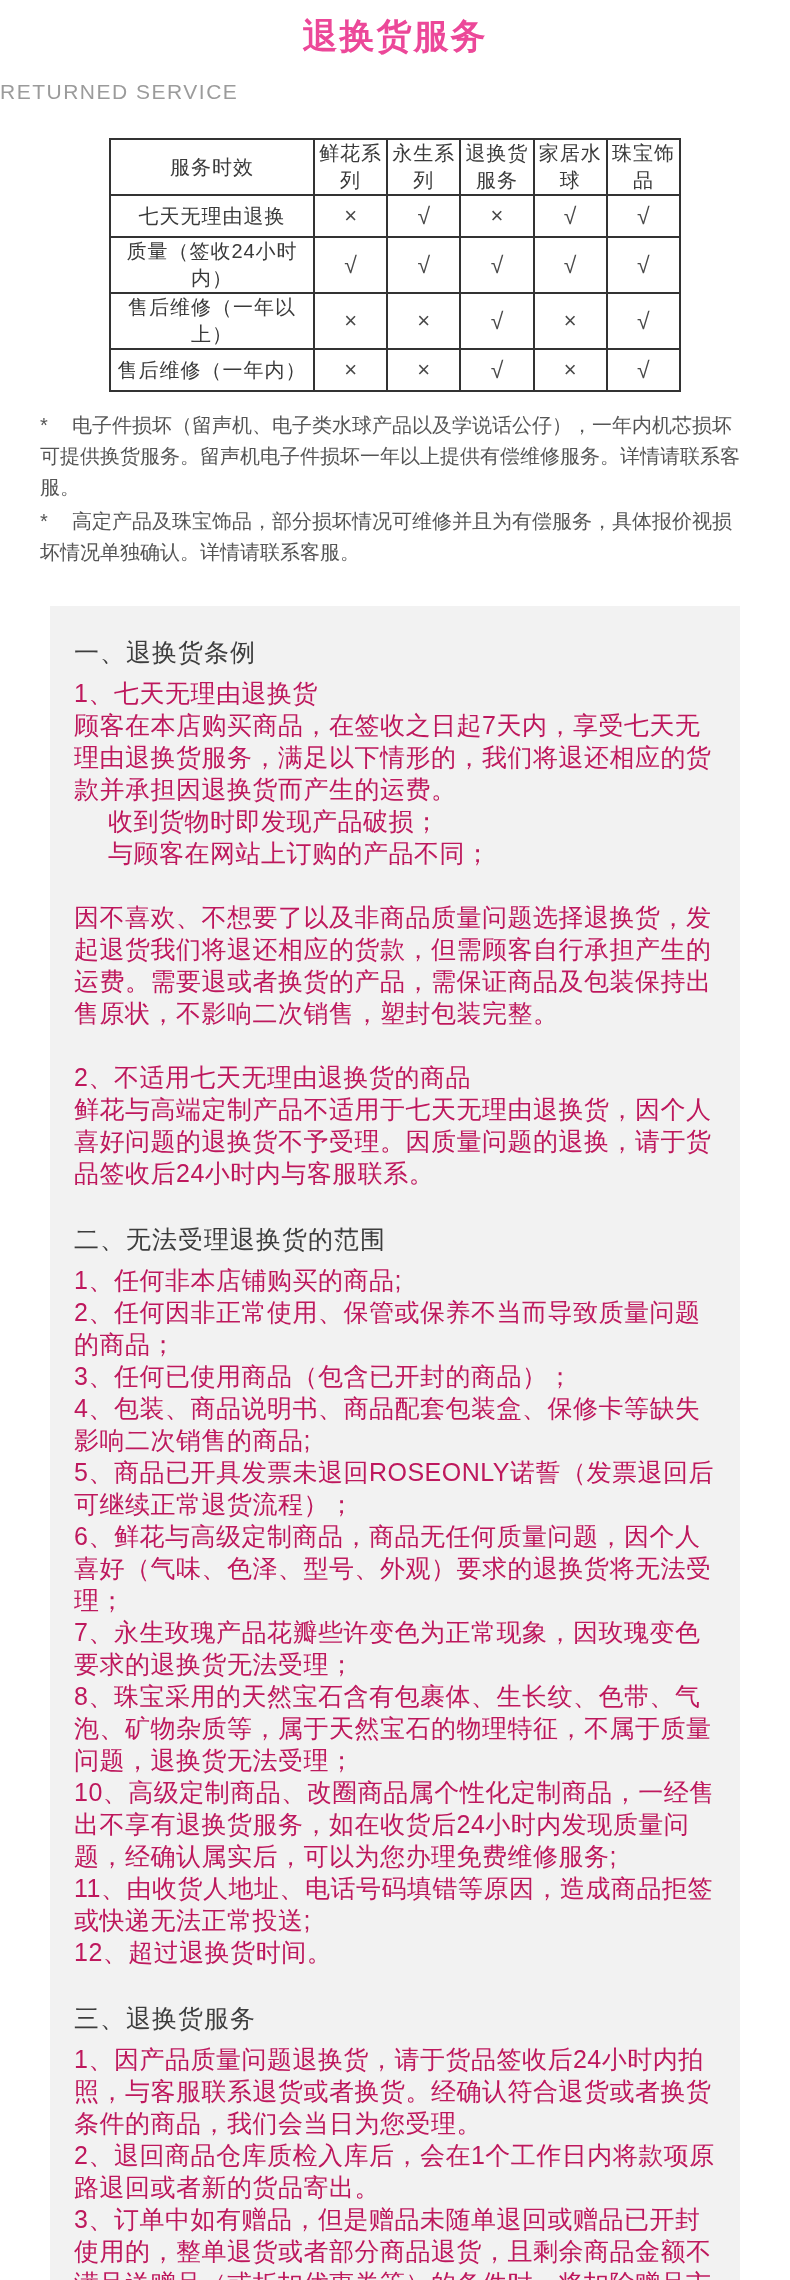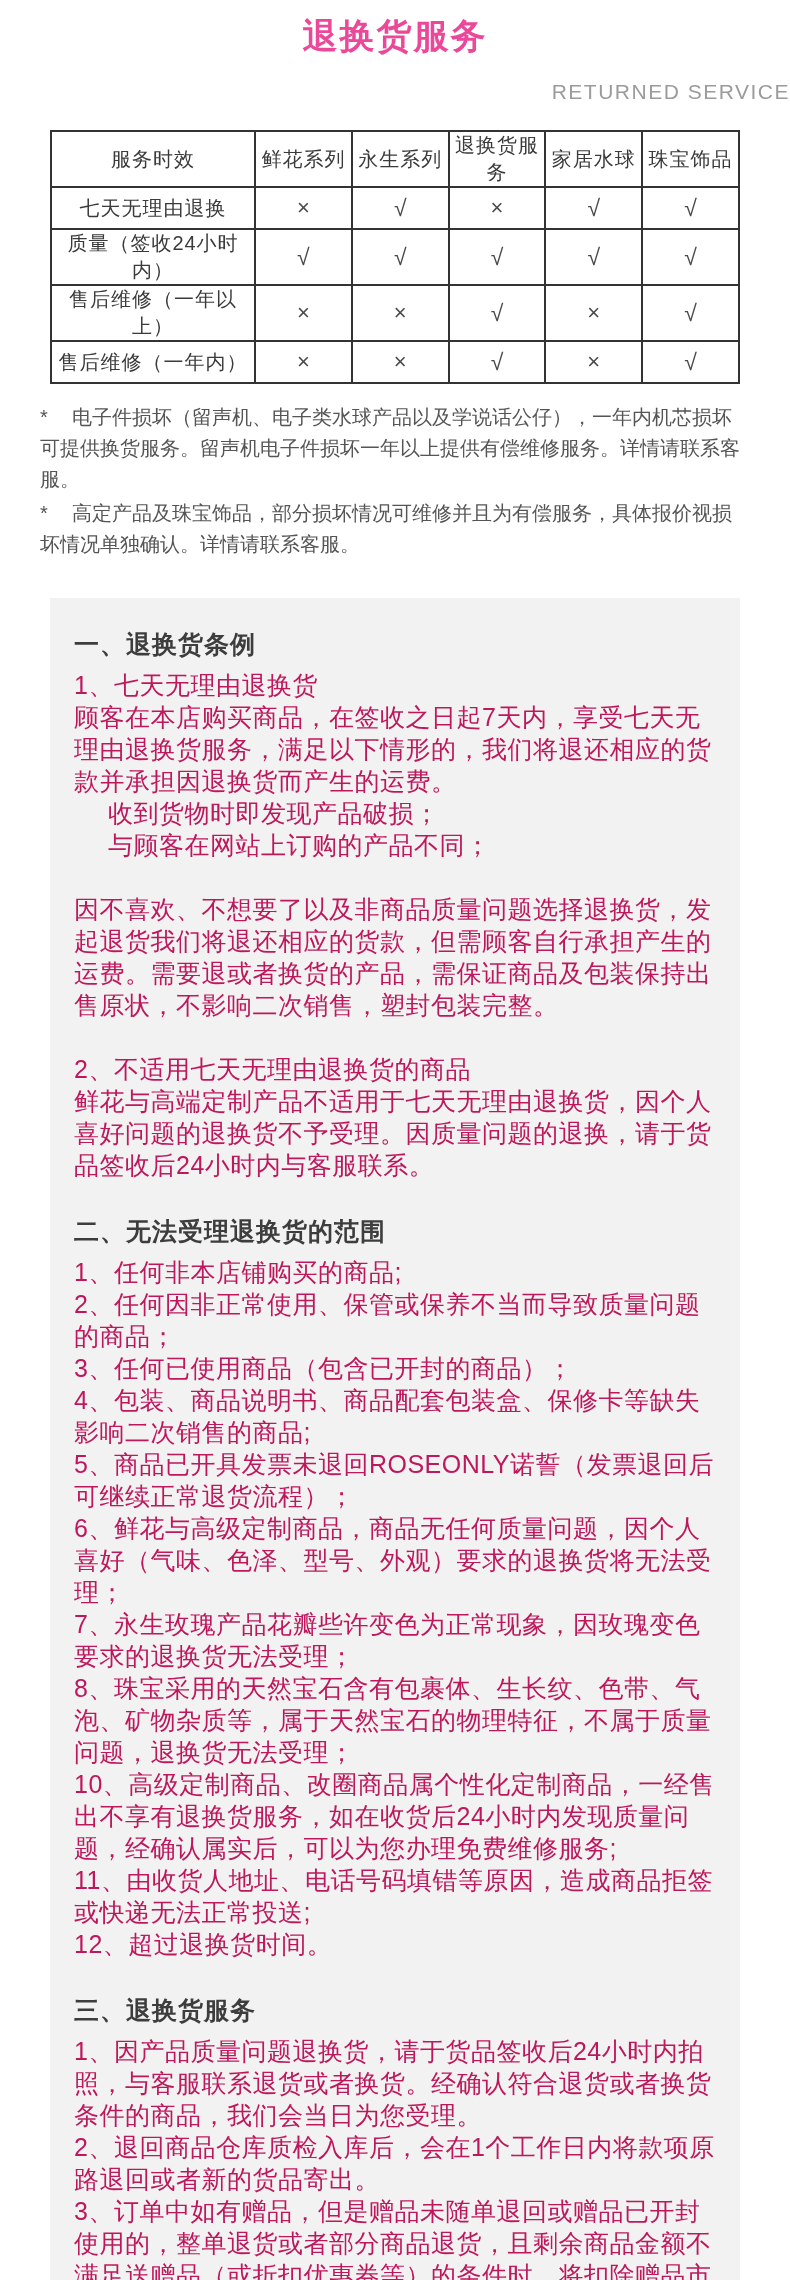--- a/index.html
+++ b/index.html
@@ -12,29 +12,29 @@
 
   .title {
     margin:0; padding-top:14px;
     text-align:center;
     font-size:35px; line-height:44px;
     font-weight:bold; letter-spacing:2px;
     color:#ec4899;
   }
   .subtitle {
     margin-top:22px;
-    text-align:right;
+    text-align:left;
     font-size:21px; letter-spacing:1.5px;
     color:#9b9b9b;
   }
 
   table.service-table {
     border-collapse:collapse;
-    margin:26px auto 0;
-    width:690px;
+    margin:34px auto 0;
+    width:572px;
     table-layout:fixed;
   }
   .service-table th, .service-table td {
     border:2px solid #333333;
     height:40px;
     text-align:center;
     vertical-align:middle;
     font-size:20px;
     font-weight:normal;
     color:#3a3a3a;
@@ -55,21 +55,21 @@
 
   .policy {
     margin:38px 50px 0;
     background:#f2f2f2;
     padding:30px 24px 44px;
     box-sizing:border-box;
     min-height:1720px;
   }
   .policy .section-heading {
     font-size:25px;
-    font-weight:bold;
+    font-weight:normal;
     color:#3d3d3d;
     letter-spacing:1px;
     margin:34px 0 8px;
   }
   .policy section:first-of-type .section-heading { margin-top:0; }
   .policy p.line {
     margin:0;
     font-size:25px;
     line-height:32px;
     color:#be185d;

